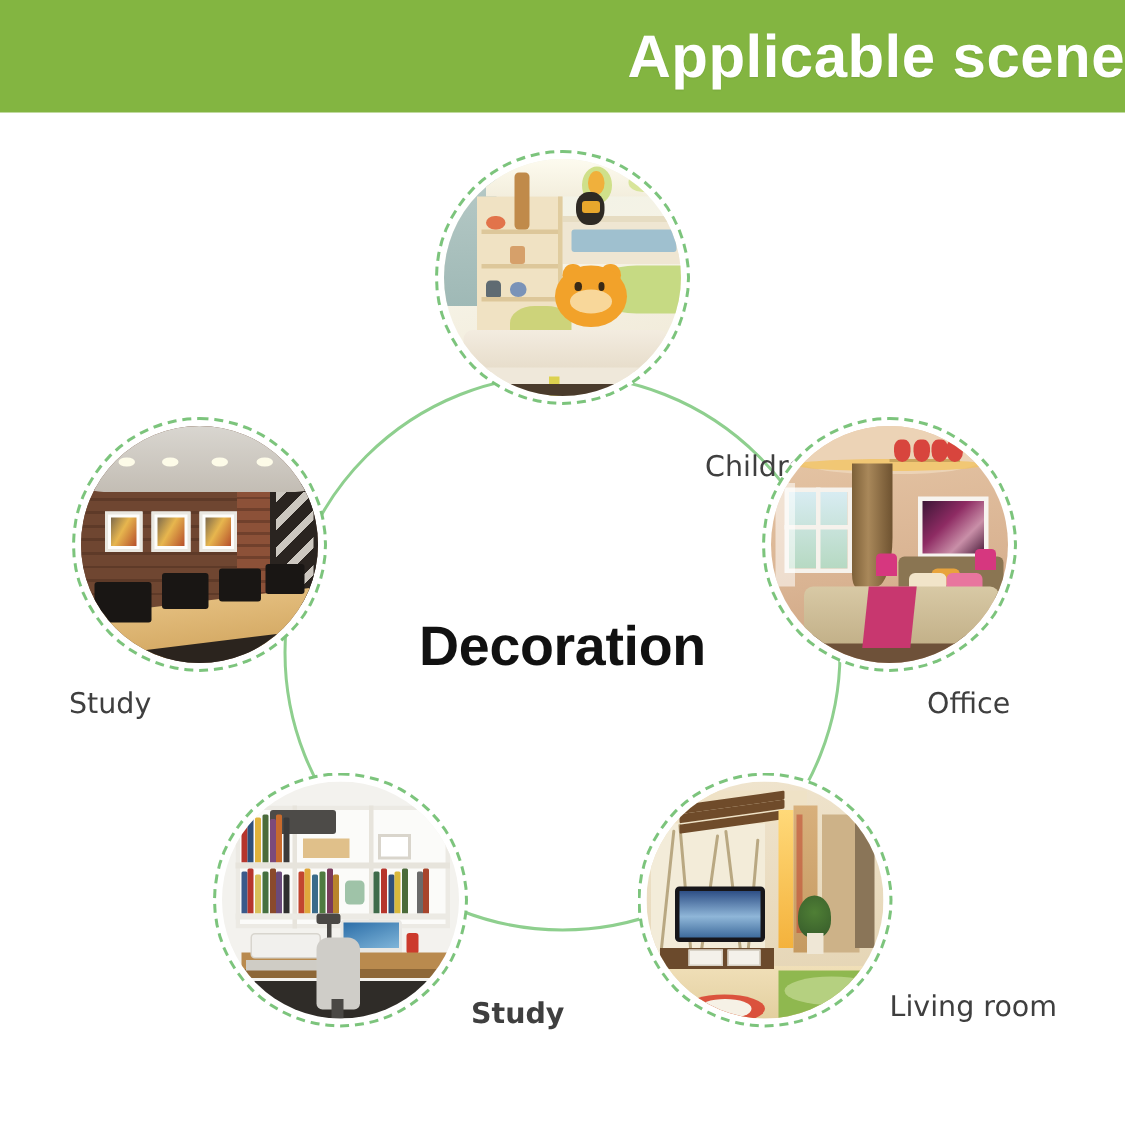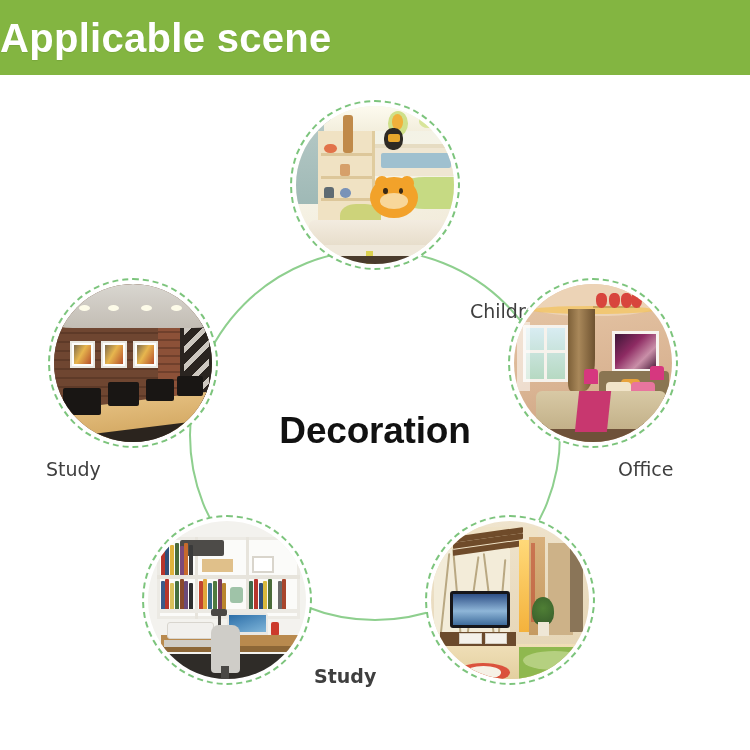--- a/index.html
+++ b/index.html
@@ -8,21 +8,21 @@
     font-family:"Liberation Sans", sans-serif;
     background:#ffffff;
     overflow:hidden;
     position:relative;
   }
 
   
   #header-bar {
     position:absolute; left:0; top:0; width:750px; height:75px;
     background:#83b541;
-    display:flex; align-items:center; justify-content:flex-start;
+    display:flex; align-items:center; justify-content:flex-end;
   }
   #header-title {
     color:#ffffff;
     font-size:40px;
     font-weight:bold;
     letter-spacing:.3px;
     line-height:1;
     text-shadow:0 1px 1px rgba(0,0,0,.08);
   }
 
@@ -430,15 +430,16 @@
             <span class="p lv-dr1"></span>
             <span class="p lv-dr2"></span>
           <span class="p lv-tv">
               <span class="lv-tvS"></span>
             </span>
           <span class="p lv-plant"></span>
             <span class="p lv-pot"></span>
         </div>
       </div>
     </div>
+    <div class="node-label">Living room</div>
   </div>
 
 </div>
 
 </body></html>

